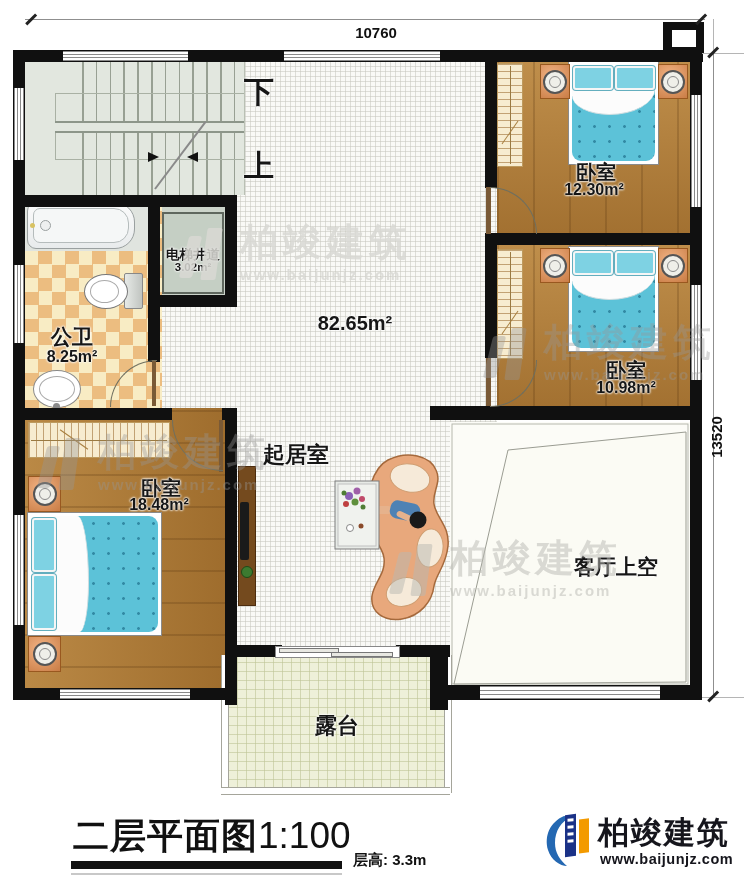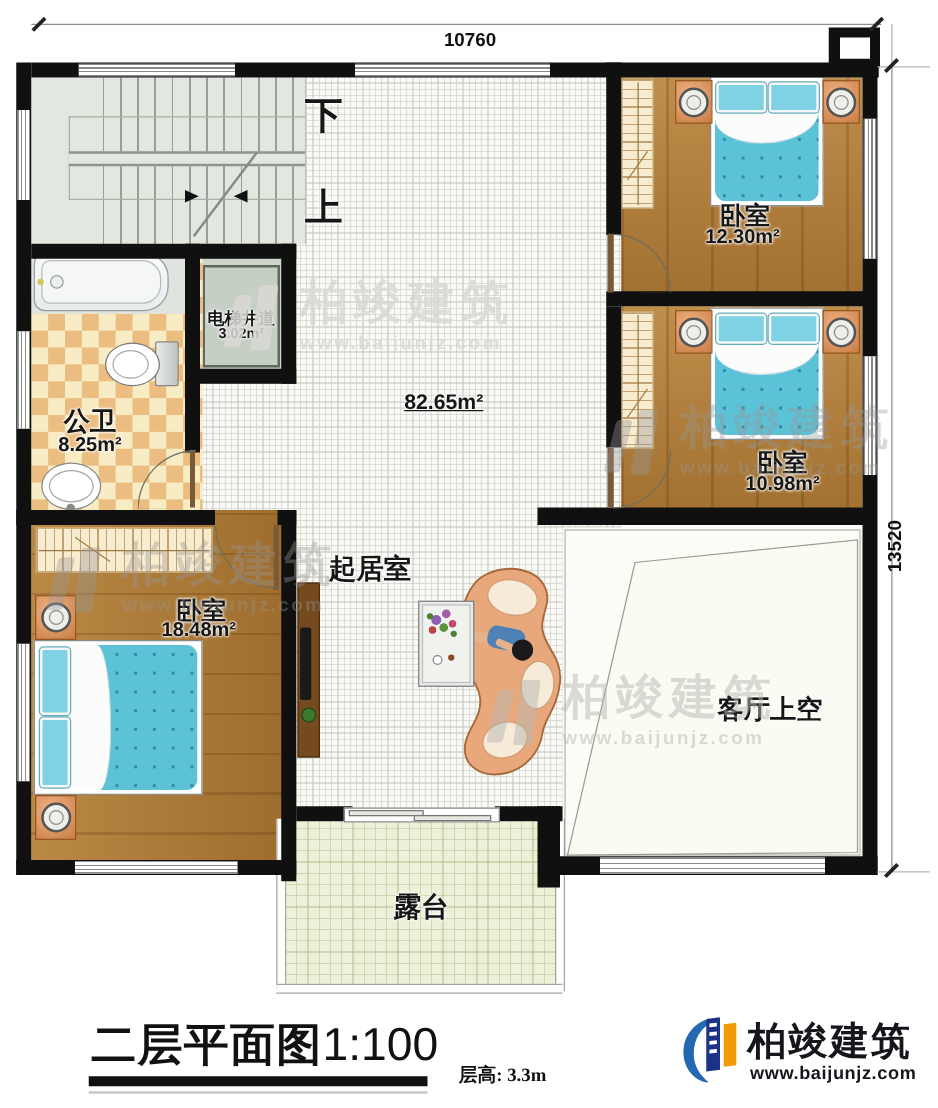--- a/index.html
+++ b/index.html
@@ -262,21 +262,21 @@
   <div class="label" style="left:193px;top:261px;font-size:11.5px;">3.02m²</div>
   <div class="label" style="left:72px;top:323px;font-size:21px;">公卫</div>
   <div class="label" style="left:72px;top:348px;font-size:16px;">8.25m²</div>
   <div class="label" style="left:596px;top:159px;font-size:20px;">卧室</div>
   <div class="label" style="left:594px;top:181px;font-size:16px;">12.30m²</div>
   <div class="label" style="left:626px;top:357px;font-size:20px;">卧室</div>
   <div class="label" style="left:626px;top:379px;font-size:16px;">10.98m²</div>
   <div class="label" style="left:161px;top:475px;font-size:20px;">卧室</div>
   <div class="label" style="left:159px;top:496px;font-size:16px;">18.48m²</div>
   <div class="label" style="left:296px;top:440px;font-size:22px;">起居室</div>
-  <div class="label" style="left:355px;top:312px;font-size:17px;text-decoration:underline;">82.65m²</div>
+  <div class="label" style="left:355px;top:312px;font-size:20px;">82.65m²</div>
   <div class="label" style="left:616px;top:553px;font-size:21px;">客厅上空</div>
   <div class="label" style="left:337px;top:711px;font-size:22px;">露台</div>
 
   <div class="wm wm-light" style="left:180px;top:222px;">
     <div class="wm-icon">
         <i class="b1"></i>
         <i class="b2"></i>
       </div>
     <div class="wm-text">
         <div class="wm-name">柏竣建筑</div>
@@ -325,21 +325,21 @@
   <div class="tick" style="left:706px;top:51px;"></div>
   <div class="tick" style="left:706px;top:695px;"></div>
   <div class="dim" style="left:716px;top:437px;transform:translate(-50%,-50%) rotate(-90deg);">13520</div>
 
   <div class="abs" style="left:0;top:800px;width:750px;height:86px;background:#fff;">
     <div class="abs" style="left:73px;top:12px;white-space:nowrap;">
       <span style="font-size:36px;font-weight:700;color:#111;letter-spacing:1px;">二层平面图</span><span style="font-size:37px;font-weight:500;color:#111;">1:100</span>
     </div>
     <div class="abs" style="left:71px;top:61px;width:271px;height:8px;background:#111;"></div>
     <div class="abs" style="left:71px;top:73px;width:271px;height:2px;background:#c8c8c8;"></div>
-    <div class="abs" style="left:367px;top:51px;font-size:15px;font-weight:600;color:#111;font-family:Liberation Serif, serif;">
+    <div class="abs" style="left:353px;top:51px;font-size:15px;font-weight:600;color:#111;">
       <span>层高: </span><span>3.3m</span>
     </div>
     <svg class="abs" style="left:542px;top:8px;" width="52" height="62" viewBox="0 0 52 62">
       <path d="M22,8 C8,14 2,28 6,42 C9,52 18,58 25,58 C18,52 13,45 13,35 C13,23 19,13 30,9 Z" fill="#2468b2"></path>
       <g transform="skewY(-7)">
         <rect x="23" y="10" width="11" height="42" fill="#1b3287"></rect>
         <rect x="25.5" y="14" width="6" height="3" fill="#fff"></rect>
         <rect x="25.5" y="21" width="6" height="3" fill="#fff"></rect>
         <rect x="25.5" y="28" width="6" height="3" fill="#fff"></rect>
         <rect x="25.5" y="35" width="6" height="3" fill="#fff"></rect>

